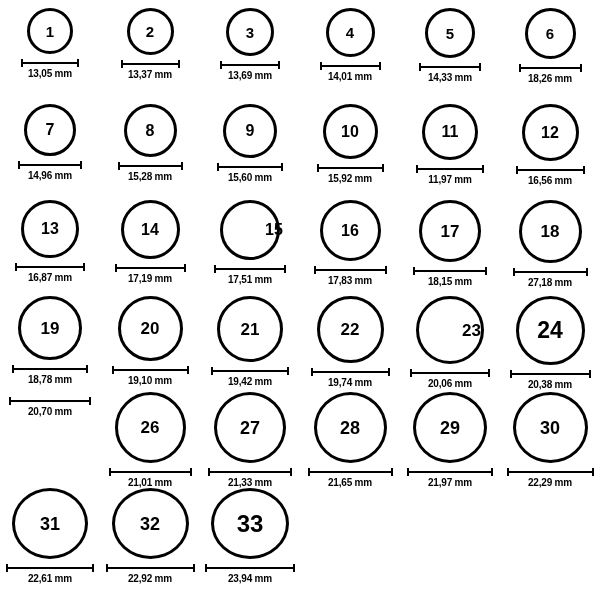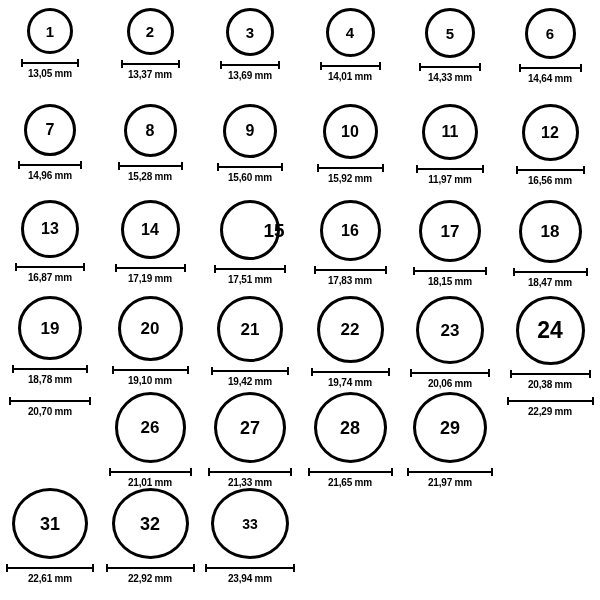--- a/index.html
+++ b/index.html
@@ -157,21 +157,21 @@
       <div class="ring-cell">
         <div class="ring-circle" style="width: 51px; height: 51px;">
           <span class="ring-size" style="font-size: 15px;">6</span>
         </div>
         <div class="ring-measure">
           <div class="ring-caliper" style="width: 63px;">
             <div class="bar"></div>
             <div class="tick left"></div>
             <div class="tick right"></div>
           </div>
-          <div class="ring-label">14,64 mm</div>
+          <div class="ring-label">18,26 mm</div>
         </div>
       </div>
       <div class="ring-cell">
         <div class="ring-circle" style="width: 52px; height: 52px;">
           <span class="ring-size" style="font-size: 16px;">7</span>
         </div>
         <div class="ring-measure">
           <div class="ring-caliper" style="width: 64px;">
             <div class="bar"></div>
             <div class="tick left"></div>
@@ -266,21 +266,21 @@
           <div class="ring-caliper" style="width: 71px;">
             <div class="bar"></div>
             <div class="tick left"></div>
             <div class="tick right"></div>
           </div>
           <div class="ring-label">17,19 mm</div>
         </div>
       </div>
       <div class="ring-cell">
         <div class="ring-circle" style="width: 60px; height: 60px;">
-          <span class="ring-size" style="font-size: 19px; margin-left: 48px;">15</span>
+          <span class="ring-size" style="font-size: 16px; margin-left: 48px;">15</span>
         </div>
         <div class="ring-measure">
           <div class="ring-caliper" style="width: 72px;">
             <div class="bar"></div>
             <div class="tick left"></div>
             <div class="tick right"></div>
           </div>
           <div class="ring-label">17,51 mm</div>
         </div>
       </div>
@@ -313,21 +313,21 @@
       <div class="ring-cell">
         <div class="ring-circle" style="width: 63px; height: 63px;">
           <span class="ring-size" style="font-size: 17px;">18</span>
         </div>
         <div class="ring-measure">
           <div class="ring-caliper" style="width: 75px;">
             <div class="bar"></div>
             <div class="tick left"></div>
             <div class="tick right"></div>
           </div>
-          <div class="ring-label">18,47 mm</div>
+          <div class="ring-label">27,18 mm</div>
         </div>
       </div>
       <div class="ring-cell">
         <div class="ring-circle" style="width: 64px; height: 64px;">
           <span class="ring-size" style="font-size: 17px;">19</span>
         </div>
         <div class="ring-measure">
           <div class="ring-caliper" style="width: 76px;">
             <div class="bar"></div>
             <div class="tick left"></div>
@@ -369,21 +369,21 @@
         <div class="ring-measure">
           <div class="ring-caliper" style="width: 79px;">
             <div class="bar"></div>
             <div class="tick left"></div>
             <div class="tick right"></div>
           </div>
           <div class="ring-label">19,74 mm</div>
         </div>
       </div>
       <div class="ring-cell">
-        <div class="ring-circle" style="width: 68px; height: 68px;">
+        <div class="ring-circle" style="width: 68px; height: 68px; justify-content: flex-end;">
           <span class="ring-size" style="font-size: 17px;">23</span>
         </div>
         <div class="ring-measure">
           <div class="ring-caliper" style="width: 80px;">
             <div class="bar"></div>
             <div class="tick left"></div>
             <div class="tick right"></div>
           </div>
           <div class="ring-label">20,06 mm</div>
         </div>
@@ -457,20 +457,23 @@
         <div class="ring-measure">
           <div class="ring-caliper" style="width: 86px;">
             <div class="bar"></div>
             <div class="tick left"></div>
             <div class="tick right"></div>
           </div>
           <div class="ring-label">21,97 mm</div>
         </div>
       </div>
       <div class="ring-cell">
+        <div class="ring-circle" style="width: 75px; height: 75px;">
+          <span class="ring-size" style="font-size: 18px;">30</span>
+        </div>
         <div class="ring-measure">
           <div class="ring-caliper" style="width: 87px;">
             <div class="bar"></div>
             <div class="tick left"></div>
             <div class="tick right"></div>
           </div>
           <div class="ring-label">22,29 mm</div>
         </div>
       </div>
       <div class="ring-cell">
@@ -494,21 +497,21 @@
           <div class="ring-caliper" style="width: 89px;">
             <div class="bar"></div>
             <div class="tick left"></div>
             <div class="tick right"></div>
           </div>
           <div class="ring-label">22,92 mm</div>
         </div>
       </div>
       <div class="ring-cell">
         <div class="ring-circle" style="width: 78px; height: 78px;">
-          <span class="ring-size" style="font-size: 14px;">33</span>
+          <span class="ring-size" style="font-size: 24px;">33</span>
         </div>
         <div class="ring-measure">
           <div class="ring-caliper" style="width: 90px;">
             <div class="bar"></div>
             <div class="tick left"></div>
             <div class="tick right"></div>
           </div>
           <div class="ring-label">23,94 mm</div>
         </div>
       </div>

